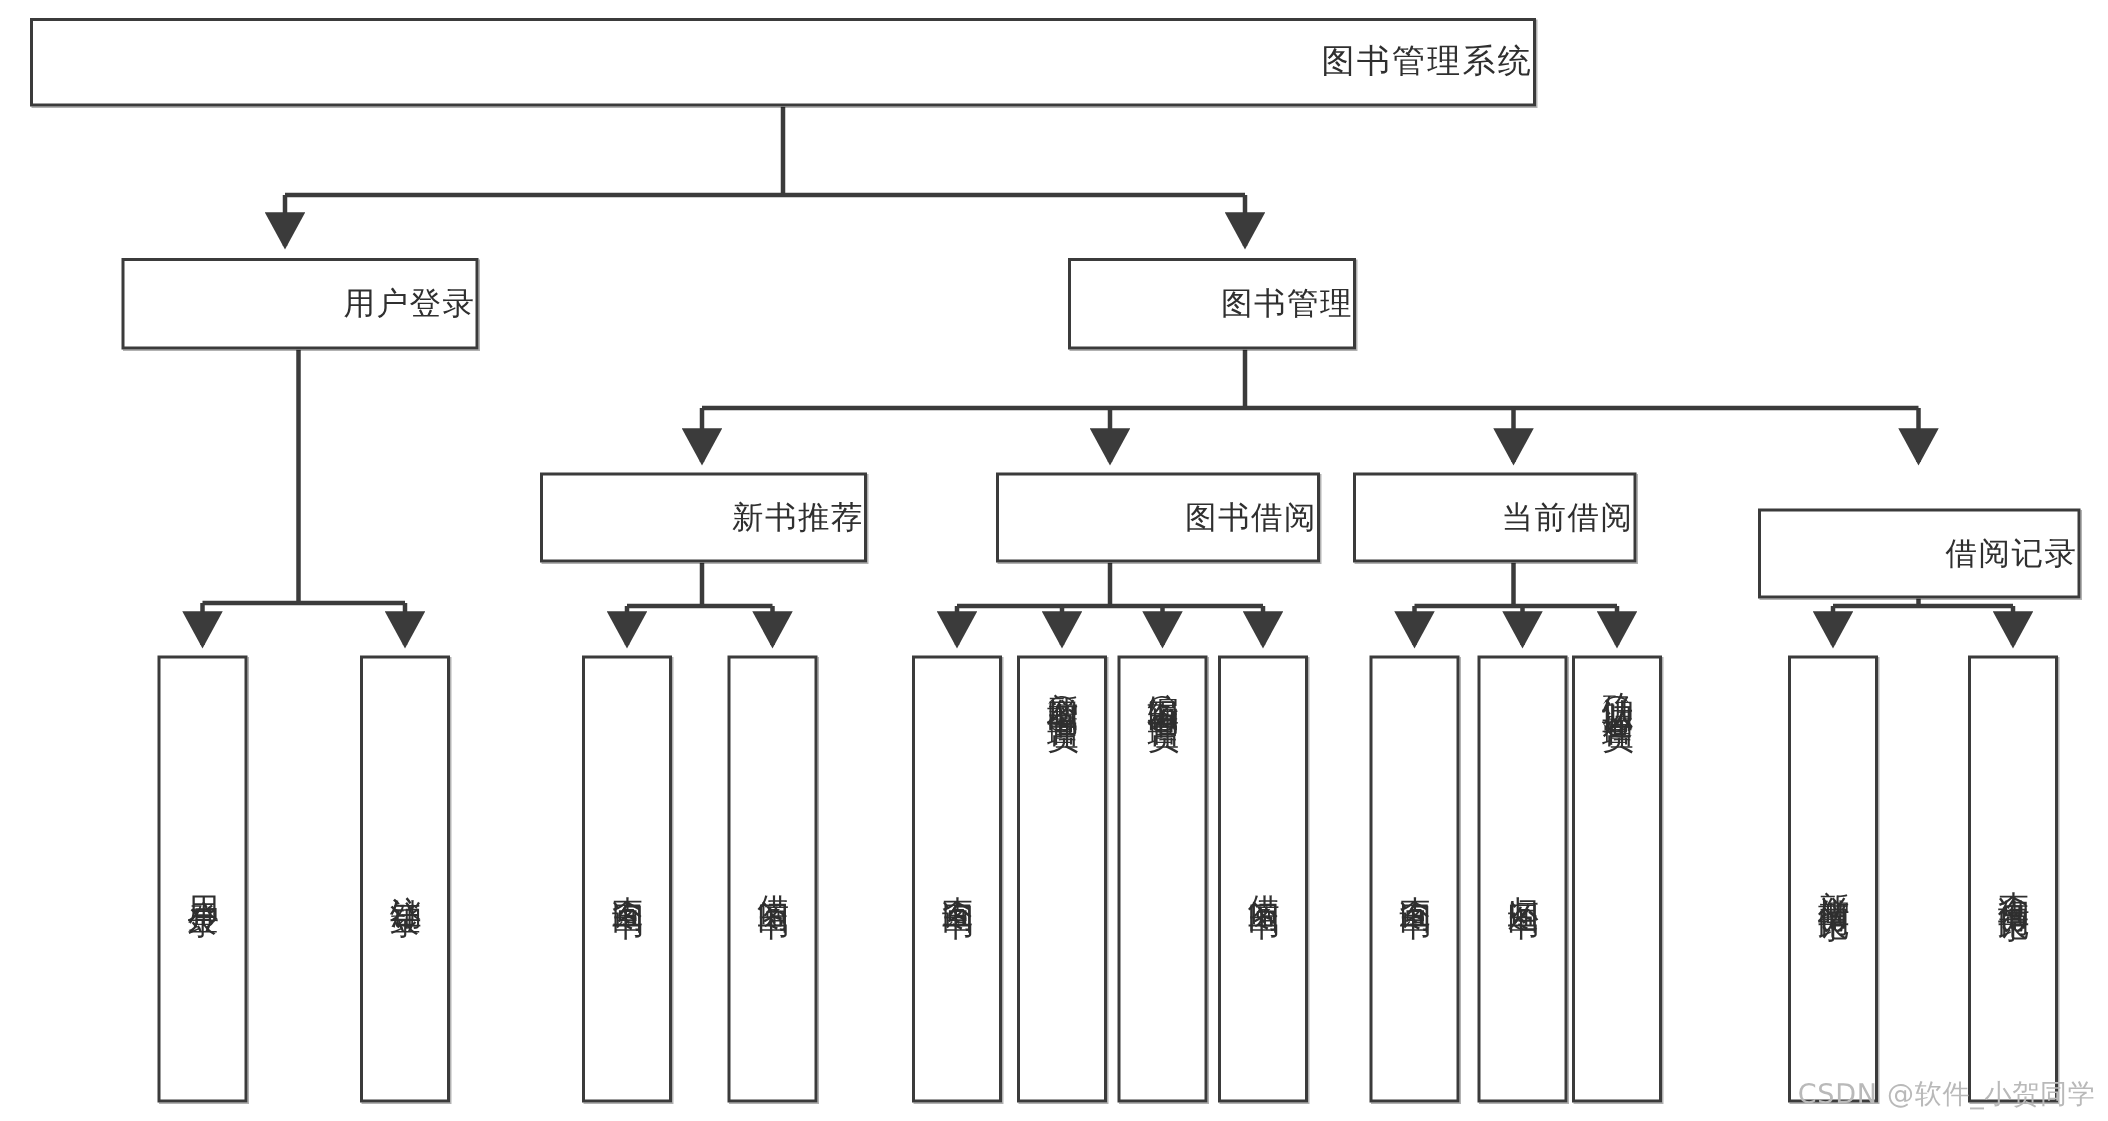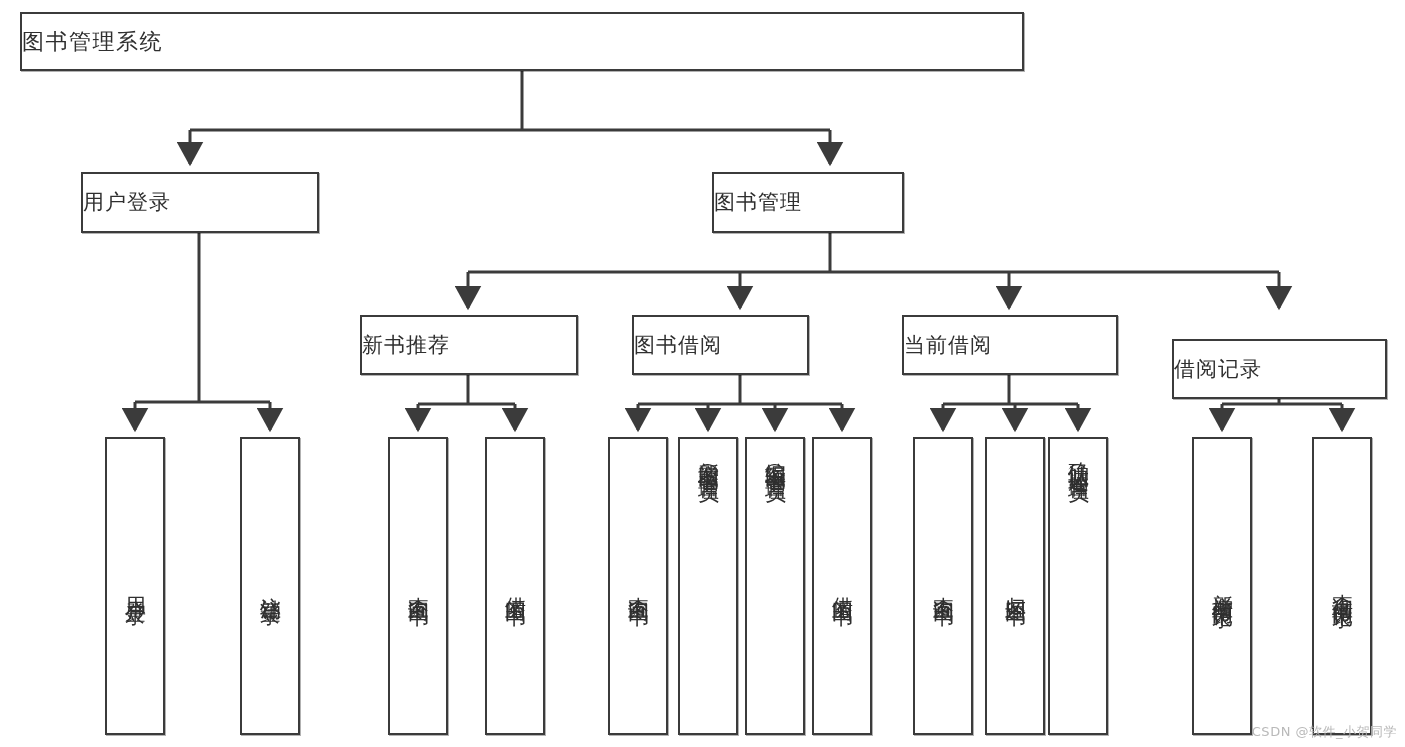--- a/index.html
+++ b/index.html
@@ -27,21 +27,21 @@
     pointer-events: none;
   }
   .node {
     position: absolute;
     box-sizing: border-box;
     background: #ffffff;
     border: 2px solid #3b3b3b;
     box-shadow: 1px 1px 0 rgba(0,0,0,0.30);
     display: flex;
     align-items: center;
-    justify-content: flex-start;
+    justify-content: flex-end;
     color: #2f2f2f;
     z-index: 2;
   }
   .node-label {
     display: block;
     text-align: center;
     line-height: 1.18;
     white-space: nowrap;
     color: #2f2f2f;
   }
@@ -70,21 +70,21 @@
   }
   
   .node.vert.centered {
     align-items: center;
     padding-top: 0;
   }
   .watermark {
     position: absolute;
     right: 8px;
     bottom: 6px;
-    font-size: 13px;
+    font-size: 18px;
     color: #b9b9b9;
     letter-spacing: 0.5px;
     white-space: nowrap;
     z-index: 5;
   }
 </style>
 </head>
 <body>
 
 <div id="diagram-root">
@@ -146,24 +146,24 @@
   <div class="node horiz" style="left:81px; top:172px; width:238px; height:61px;">
     <span class="node-label">用户登录</span>
   </div>
   <div class="node horiz" style="left:712px; top:172px; width:192px; height:61px;">
     <span class="node-label">图书管理</span>
   </div>
 
   <div class="node horiz" style="left:360px; top:315px; width:218px; height:60px;">
     <span class="node-label">新书推荐</span>
   </div>
-  <div class="node horiz" style="left:632px; top:315px; width:177px; height:60px;">
+  <div class="node horiz" style="left:664px; top:315px; width:216px; height:60px;">
     <span class="node-label">图书借阅</span>
   </div>
-  <div class="node horiz" style="left:902px; top:315px; width:216px; height:60px;">
+  <div class="node horiz" style="left:902px; top:315px; width:189px; height:60px;">
     <span class="node-label">当前借阅</span>
   </div>
   <div class="node horiz" style="left:1172px; top:315px; width:215px; height:60px;margin-top:24px;">
     <span class="node-label">借阅记录</span>
   </div>
 
   <div class="node vert centered" style="left:105px; top:437px; width:60px; height:298px;">
     <span class="node-label">用户登录</span>
   </div>
   <div class="node vert centered" style="left:240px; top:437px; width:60px; height:298px;">

